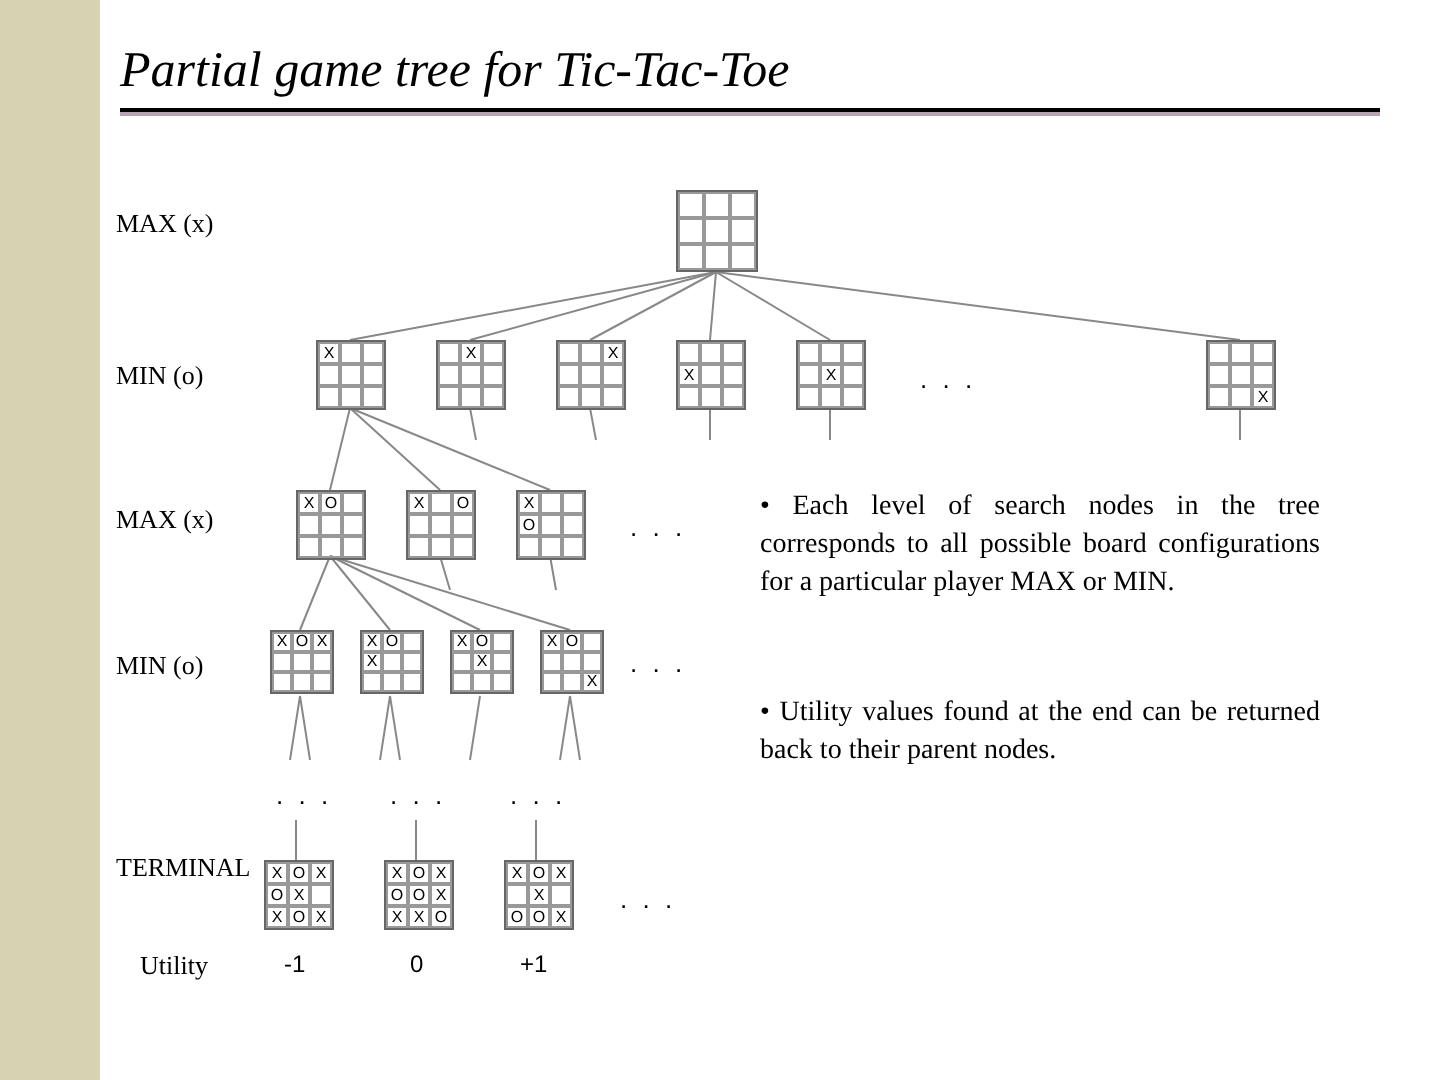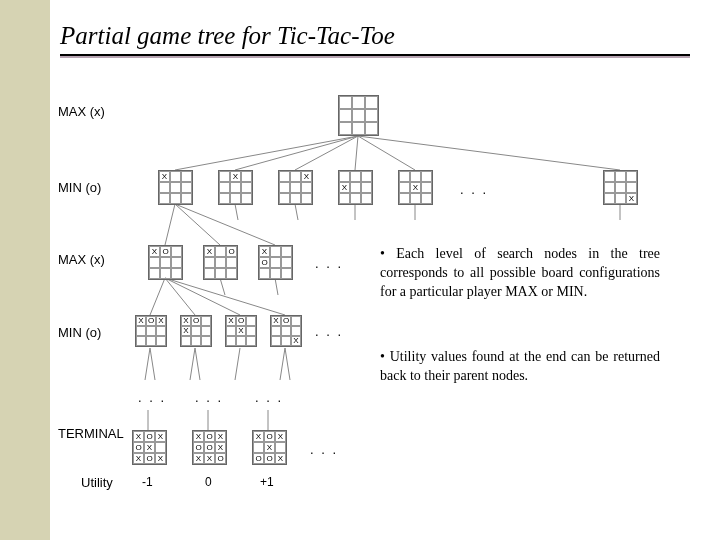--- a/index.html
+++ b/index.html
@@ -60,21 +60,21 @@
   .board.med { width: 33px; height: 33px; font-size: 8px; }
   .board.sml { width: 30px; height: 30px; font-size: 8px; }
   .board > div {
     border: 0.5px solid #999;
     display: flex;
     align-items: center;
     justify-content: center;
   }
   .row-label {
     position: absolute;
-    font-family: Liberation Sans, sans-serif;
+    font-family: Liberation Serif, serif;
     font-size: 13px;
     text-align: center;
   }
   .ellip {
     position: absolute;
     font-family: sans-serif;
     font-size: 13px;
     letter-spacing: 2px;
   }
   .note {
@@ -149,21 +149,21 @@
   <line x1="208" y1="320" x2="208" y2="340" stroke="#888"></line>
 </svg>
 
 <div class="diagram-area">
 
   <div class="row-label" style="left:-2px; top:14px">MAX (x)</div>
   <div class="row-label" style="left:-2px; top:90px">MIN (o)</div>
   <div class="row-label" style="left:-2px; top:162px">MAX (x)</div>
   <div class="row-label" style="left:-2px; top:235px">MIN (o)</div>
   <div class="row-label" style="left:-2px; top:336px">TERMINAL</div>
-  <div class="row-label" style="left:21px; top:385px">Utility</div>
+  <div class="row-label" style="left:10px; top:385px">Utility</div>
 
   <div class="board big" style="left:278px; top:5px">
       <div></div>
       <div></div>
       <div></div>
       <div></div>
       <div></div>
       <div></div>
       <div></div>
       <div></div>

